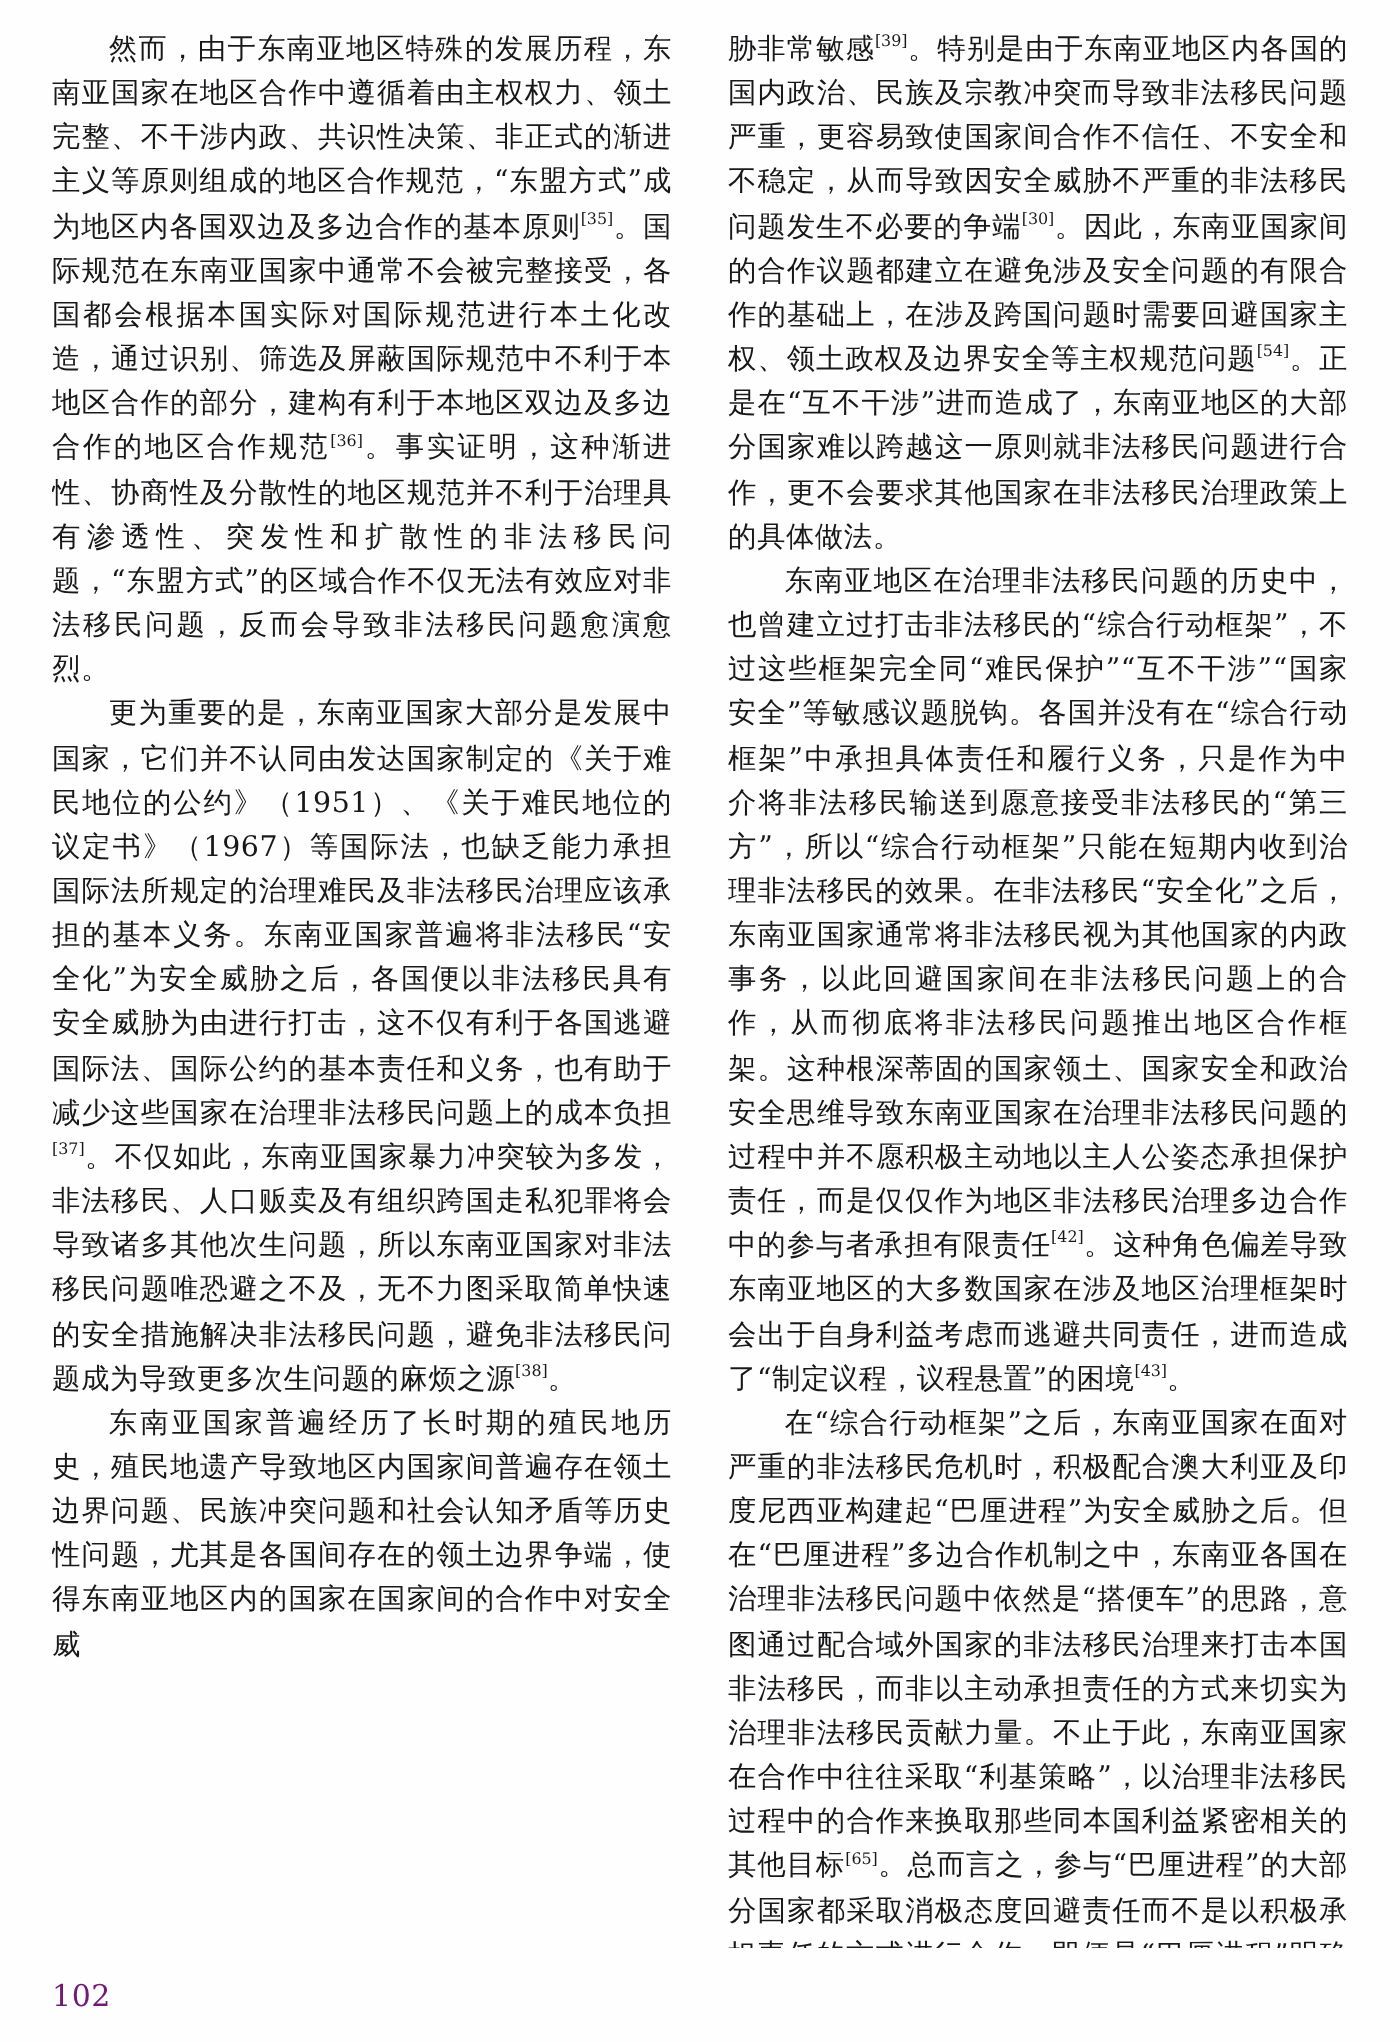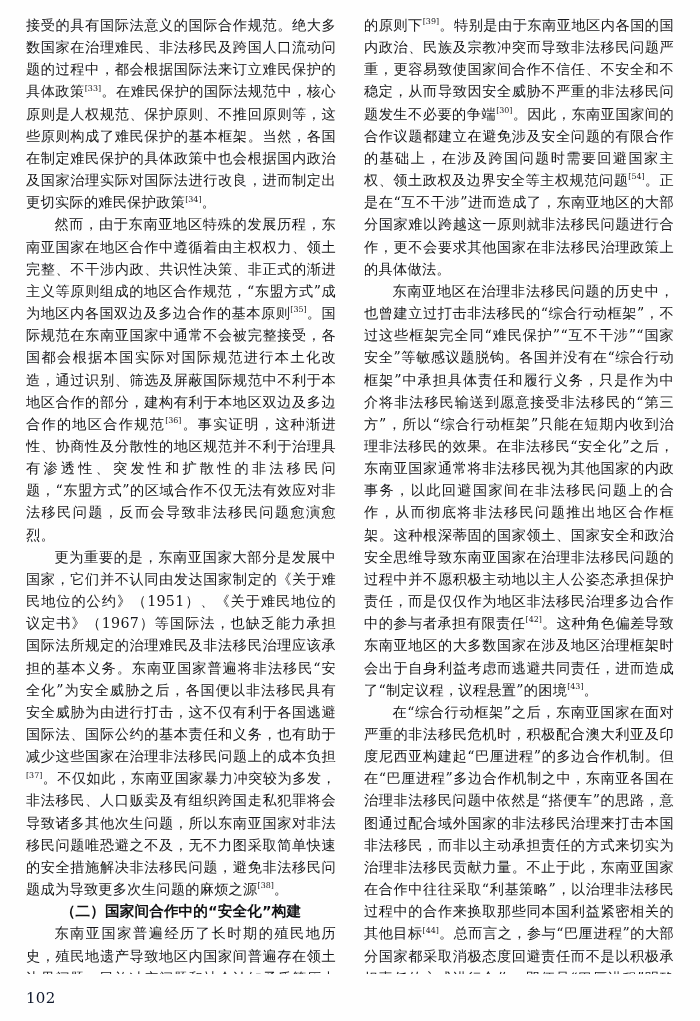--- a/index.html
+++ b/index.html
@@ -79,53 +79,51 @@
     letter-spacing: 0;
     margin-top: 40px;
   }
 
   .folio {
     position: absolute;
     left: 26px;
     bottom: 14px;
     font-size: 15px;
     line-height: 18px;
-    color: #0f172a;
+    color: #701a75;
     font-family: "DejaVu Serif", "Liberation Serif", serif;
     letter-spacing: 0.02em;
   }
 </style>
 </head>
 <body>
 
 <div id="page">
 
   <div class="columns">
 
     <div class="column">
 
-      <p class="para cont"><span>接受的具有国际法意义的国际合作规范。绝大多数国家在治理难民、非法移民及跨国人口流动问题的过程中，都会根据国际法来订立难民保护的具体政策</span><sup class="ref">[33]</sup><span>。在难民保护的国际法规范中，核心原则是人权规范、保护原则、不推回原则等，这些原则构成了难民保护的基本框架。当然，各国在制定难民保护的具体政策中也会根据国内政治及国家治理实际对国际法进行改良，进而制定出更切实际的难民保护政策</span><sup class="ref">[34]</sup><span>。</span></p>
 
       <p class="para"><span>然而，由于东南亚地区特殊的发展历程，东南亚国家在地区合作中遵循着由主权权力、领土完整、不干涉内政、共识性决策、非正式的渐进主义等原则组成的地区合作规范，“东盟方式”成为地区内各国双边及多边合作的基本原则</span><sup class="ref">[35]</sup><span>。国际规范在东南亚国家中通常不会被完整接受，各国都会根据本国实际对国际规范进行本土化改造，通过识别、筛选及屏蔽国际规范中不利于本地区合作的部分，建构有利于本地区双边及多边合作的地区合作规范</span><sup class="ref">[36]</sup><span>。事实证明，这种渐进性、协商性及分散性的地区规范并不利于治理具有渗透性、突发性和扩散性的非法移民问题，“东盟方式”的区域合作不仅无法有效应对非法移民问题，反而会导致非法移民问题愈演愈烈。</span></p>
 
       <p class="para"><span>更为重要的是，东南亚国家大部分是发展中国家，它们并不认同由发达国家制定的《关于难民地位的公约》（1951）、《关于难民地位的议定书》（1967）等国际法，也缺乏能力承担国际法所规定的治理难民及非法移民治理应该承担的基本义务。东南亚国家普遍将非法移民“安全化”为安全威胁之后，各国便以非法移民具有安全威胁为由进行打击，这不仅有利于各国逃避国际法、国际公约的基本责任和义务，也有助于减少这些国家在治理非法移民问题上的成本负担</span><sup class="ref">[37]</sup><span>。不仅如此，东南亚国家暴力冲突较为多发，非法移民、人口贩卖及有组织跨国走私犯罪将会导致诸多其他次生问题，所以东南亚国家对非法移民问题唯恐避之不及，无不力图采取简单快速的安全措施解决非法移民问题，避免非法移民问题成为导致更多次生问题的麻烦之源</span><sup class="ref">[38]</sup><span>。</span></p>
 
-      <h3 class="heading">（二）国家间合作中的“安全化”构建</h3>
 
       <p class="para"><span>东南亚国家普遍经历了长时期的殖民地历史，殖民地遗产导致地区内国家间普遍存在领土边界问题、民族冲突问题和社会认知矛盾等历史性问题，尤其是各国间存在的领土边界争端，使得东南亚地区内的国家在国家间的合作中对安全威</span></p>
 
     </div>
 
     <div class="column">
 
-      <p class="para cont"><span>的原则下</span><sup class="ref">[39]</sup><span>。特别是由于东南亚地区内各国的国内政治、民族及宗教冲突而导致非法移民问题严重，更容易致使国家间合作不信任、不安全和不稳定，从而导致因安全威胁不严重的非法移民问题发生不必要的争端</span><sup class="ref">[30]</sup><span>。因此，东南亚国家间的合作议题都建立在避免涉及安全问题的有限合作的基础上，在涉及跨国问题时需要回避国家主权、领土政权及边界安全等主权规范问题</span><sup class="ref">[54]</sup><span>。正是在“互不干涉”进而造成了，东南亚地区的大部分国家难以跨越这一原则就非法移民问题进行合作，更不会要求其他国家在非法移民治理政策上的具体做法。</span></p>
+      <p class="para cont"><span>胁非常敏感</span><sup class="ref">[39]</sup><span>。特别是由于东南亚地区内各国的国内政治、民族及宗教冲突而导致非法移民问题严重，更容易致使国家间合作不信任、不安全和不稳定，从而导致因安全威胁不严重的非法移民问题发生不必要的争端</span><sup class="ref">[30]</sup><span>。因此，东南亚国家间的合作议题都建立在避免涉及安全问题的有限合作的基础上，在涉及跨国问题时需要回避国家主权、领土政权及边界安全等主权规范问题</span><sup class="ref">[54]</sup><span>。正是在“互不干涉”进而造成了，东南亚地区的大部分国家难以跨越这一原则就非法移民问题进行合作，更不会要求其他国家在非法移民治理政策上的具体做法。</span></p>
 
       <p class="para"><span>东南亚地区在治理非法移民问题的历史中，也曾建立过打击非法移民的“综合行动框架”，不过这些框架完全同“难民保护”“互不干涉”“国家安全”等敏感议题脱钩。各国并没有在“综合行动框架”中承担具体责任和履行义务，只是作为中介将非法移民输送到愿意接受非法移民的“第三方”，所以“综合行动框架”只能在短期内收到治理非法移民的效果。在非法移民“安全化”之后，东南亚国家通常将非法移民视为其他国家的内政事务，以此回避国家间在非法移民问题上的合作，从而彻底将非法移民问题推出地区合作框架。这种根深蒂固的国家领土、国家安全和政治安全思维导致东南亚国家在治理非法移民问题的过程中并不愿积极主动地以主人公姿态承担保护责任，而是仅仅作为地区非法移民治理多边合作中的参与者承担有限责任</span><sup class="ref">[42]</sup><span>。这种角色偏差导致东南亚地区的大多数国家在涉及地区治理框架时会出于自身利益考虑而逃避共同责任，进而造成了“制定议程，议程悬置”的困境</span><sup class="ref">[43]</sup><span>。</span></p>
 
-      <p class="para"><span>在“综合行动框架”之后，东南亚国家在面对严重的非法移民危机时，积极配合澳大利亚及印度尼西亚构建起“巴厘进程”的多边合作机制。但在“巴厘进程”多边合作机制之中，东南亚各国在治理非法移民问题中依然是“搭便车”的思路，意图通过配合域外国家的非法移民治理来打击本国非法移民，而非以主动承担责任的方式来切实为治理非法移民贡献力量。不止于此，东南亚国家在合作中往往采取“利基策略”，以治理非法移民过程中的合作来换取那些同本国利益紧密相关的其他目标</span><sup class="ref">[44]</sup><span>。总而言之，参与“巴厘进程”的大部分国家都采取消极态度回避责任而不是以积极承担责任的方式进行合作，即便是“巴厘进程”明确制定了关于打击非法移民的议程，提出了倡议和</span></p>
+      <p class="para"><span>在“综合行动框架”之后，东南亚国家在面对严重的非法移民危机时，积极配合澳大利亚及印度尼西亚构建起“巴厘进程”为安全威胁之后。但在“巴厘进程”多边合作机制之中，东南亚各国在治理非法移民问题中依然是“搭便车”的思路，意图通过配合域外国家的非法移民治理来打击本国非法移民，而非以主动承担责任的方式来切实为治理非法移民贡献力量。不止于此，东南亚国家在合作中往往采取“利基策略”，以治理非法移民过程中的合作来换取那些同本国利益紧密相关的其他目标</span><sup class="ref">[65]</sup><span>。总而言之，参与“巴厘进程”的大部分国家都采取消极态度回避责任而不是以积极承担责任的方式进行合作，即便是“巴厘进程”明确制定了关于打击非法移民的议程，提出了倡议和</span></p>
 
     </div>
 
   </div>
 
   <div class="folio">102</div>
 
 </div>
 
 </body></html>

